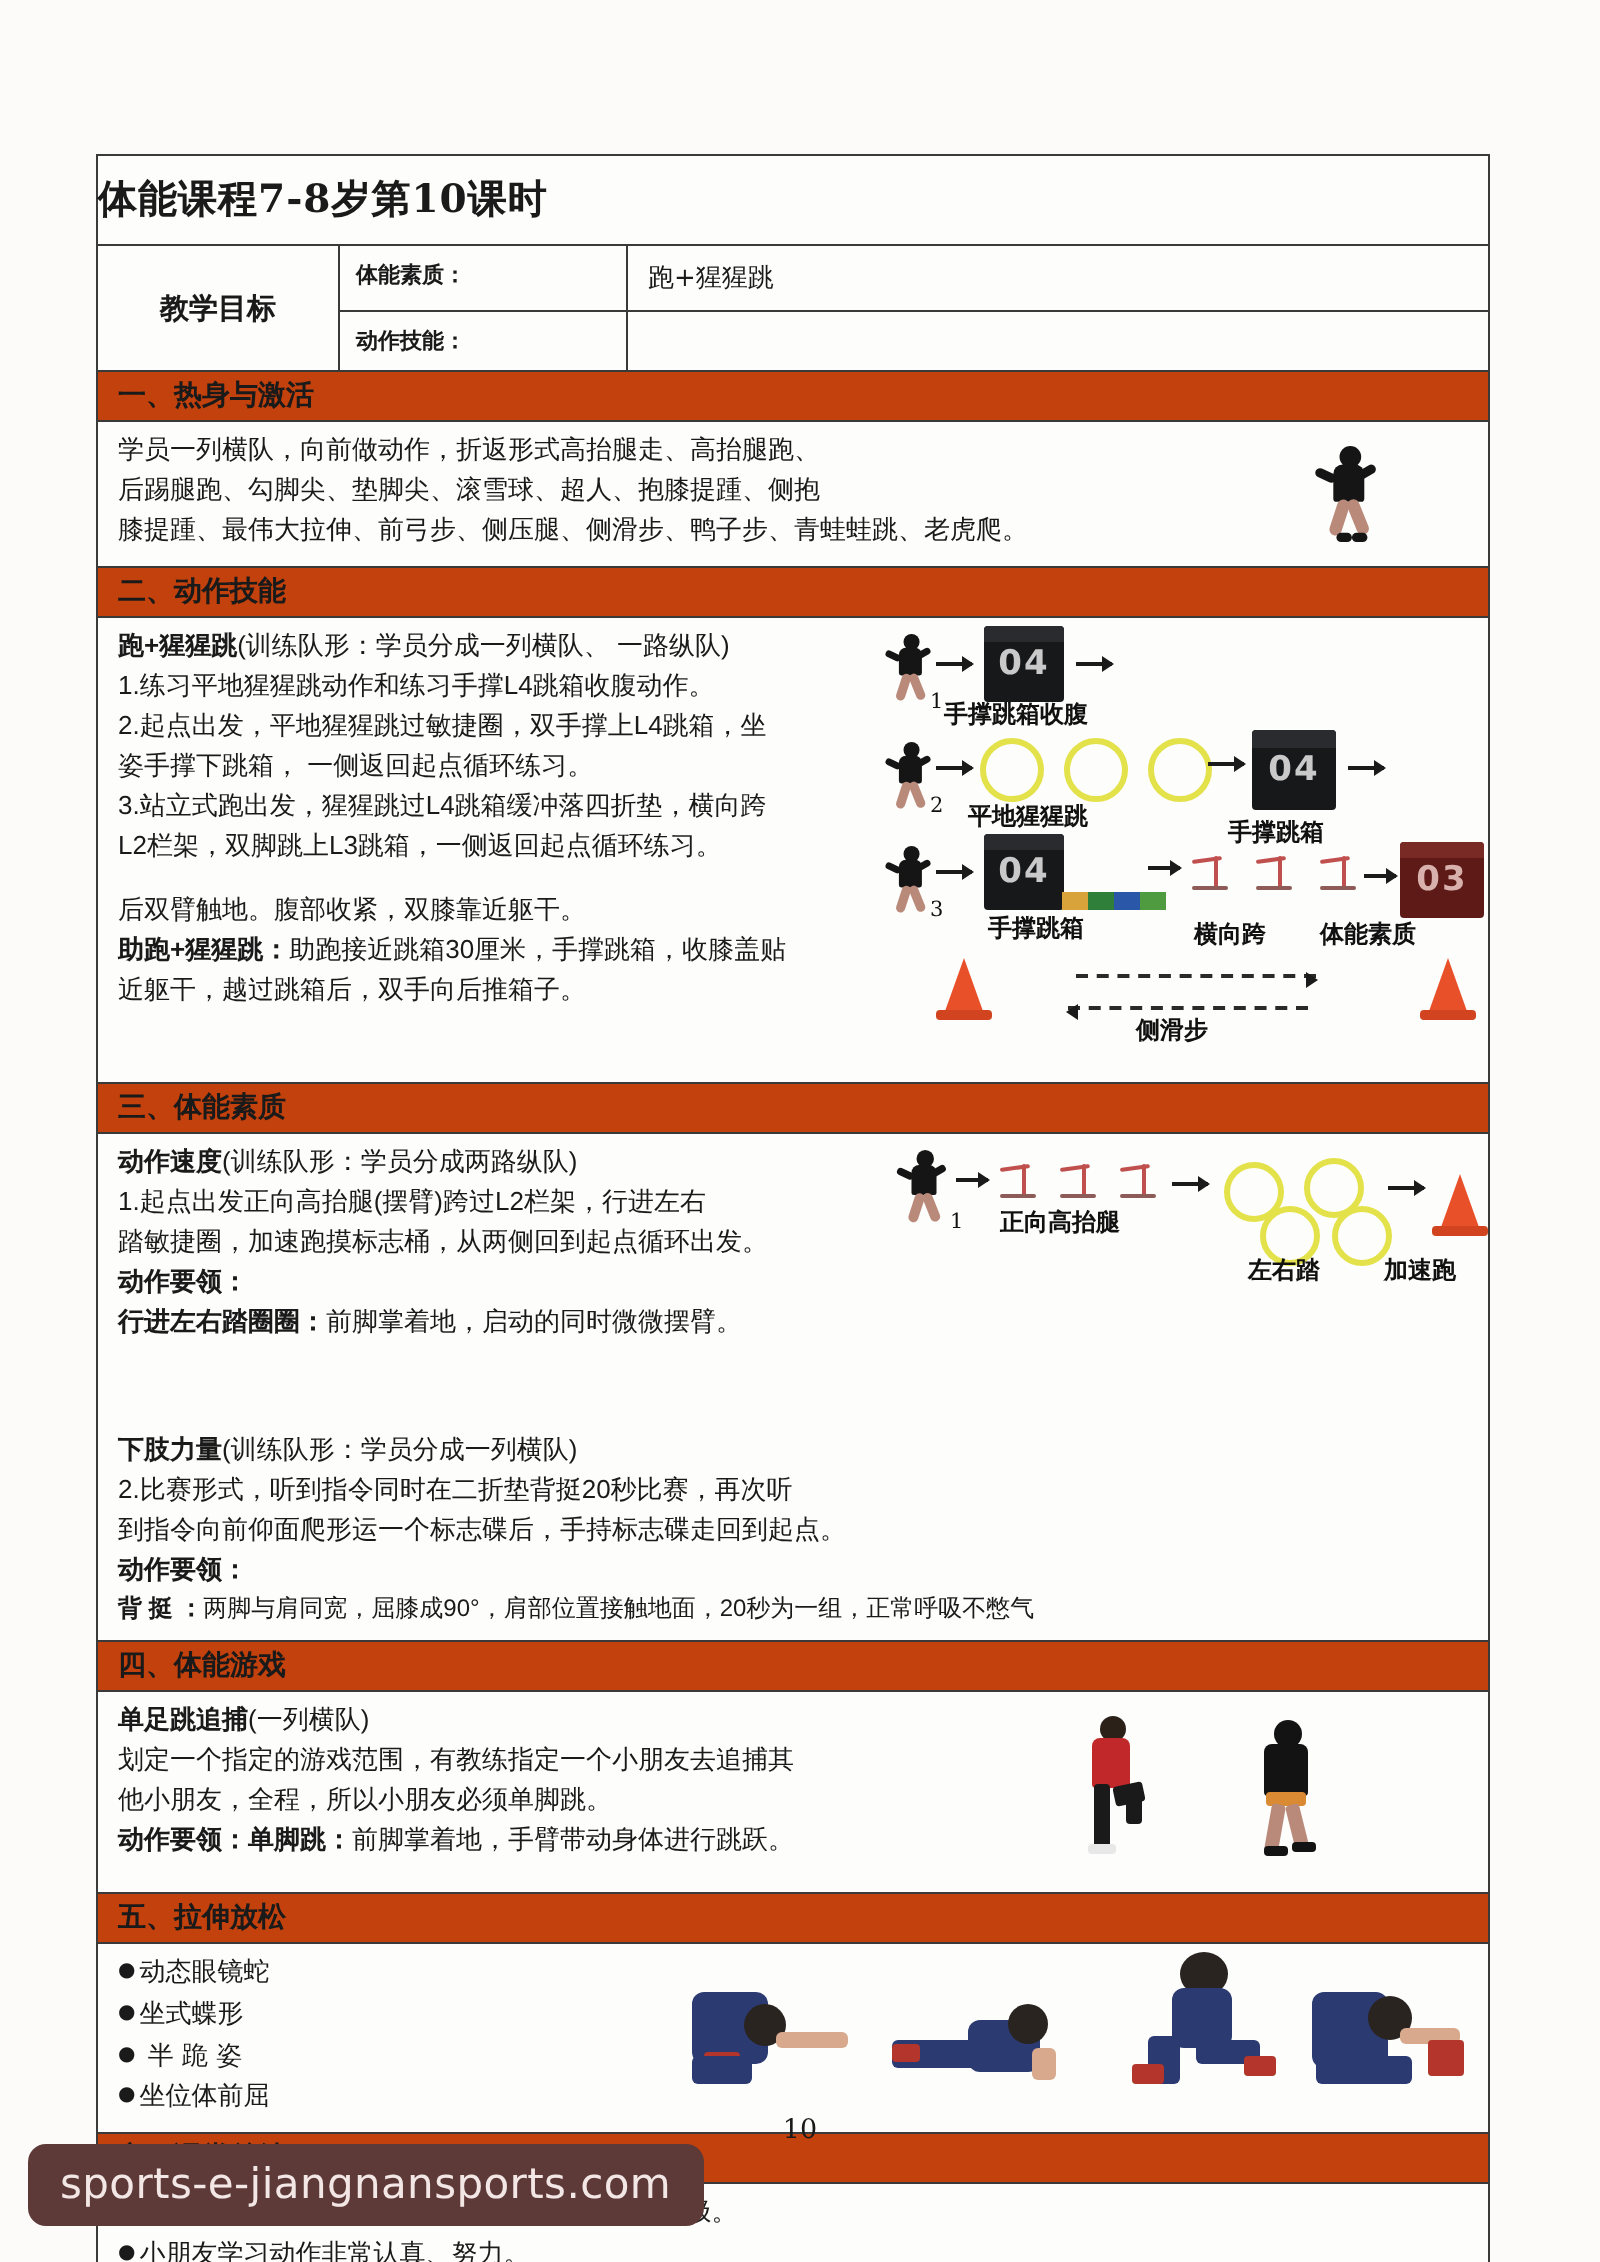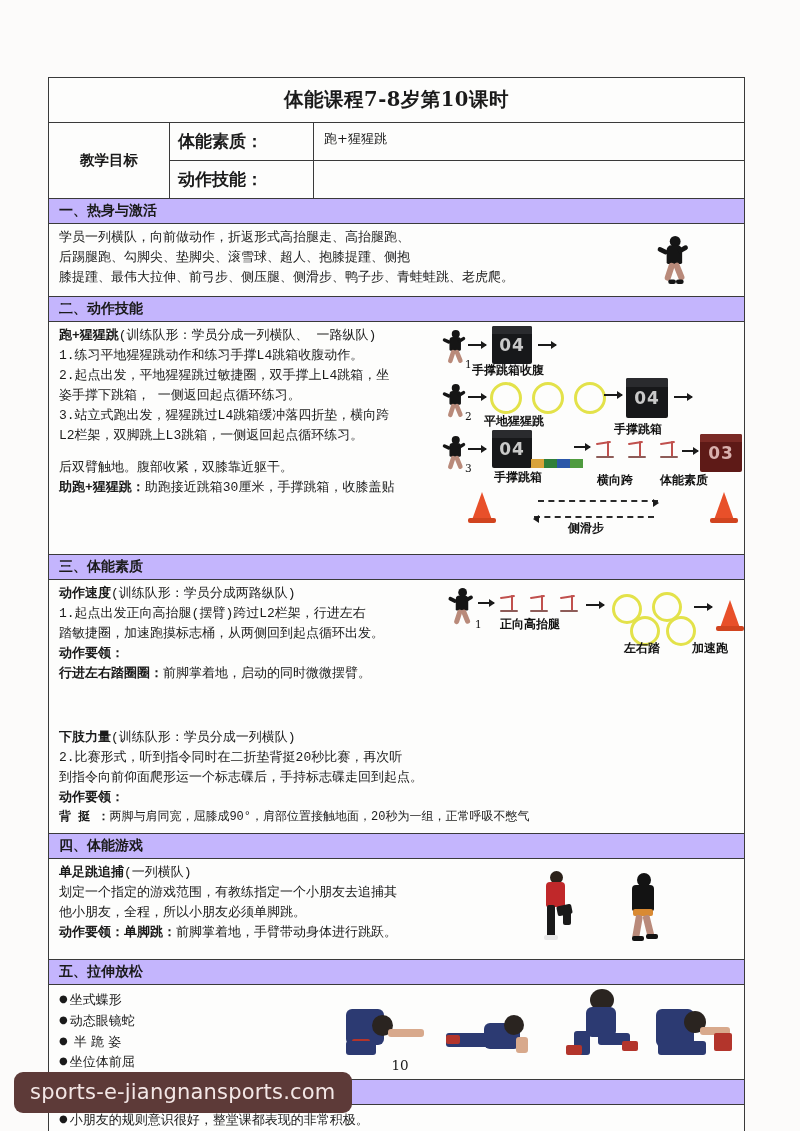--- a/index.html
+++ b/index.html
@@ -17,21 +17,21 @@
   .doc{
     position:absolute;left:48px;top:77px;width:697px;
     border:1.4px solid #3a3a3a;
     background:#fdfdfc;
     box-sizing:border-box;
   }
   .row{display:flex;border-bottom:1.2px solid #3a3a3a;}
   .row:last-child{border-bottom:none;}
 
   .title-cell{
-    width:100%;text-align:center;
+    width:100%;text-align:left;
     font-size:19.5px;font-weight:bold;
     letter-spacing:.5px;
     padding:8px 0 9px 0;
     font-family:"DejaVu Serif","Liberation Serif",serif;
   }
 
   
   .goals{display:flex;}
   .goal-label{
     width:120px;min-width:120px;
@@ -40,37 +40,37 @@
     font-size:14.5px;font-weight:bold;
     font-family:"DejaVu Serif","Liberation Serif",serif;
   }
   .goal-rows{flex:1;}
   .goal-row{display:flex;border-bottom:1.2px solid #3a3a3a;}
   .goal-row:last-child{border-bottom:none;}
   .goal-key{
     width:135px;min-width:135px;
     border-right:1.2px solid #3a3a3a;
     padding:7px 0 7px 8px;
-    font-size:17px;font-weight:bold;
+    font-size:11px;font-weight:bold;
     font-family:Liberation Sans, sans-serif;
   }
   .goal-val{padding:7px 0 7px 10px;font-size:13px;font-family:"DejaVu Serif","Liberation Serif",serif;}
 
   
   .sec-head{
     padding:3px 0 3px 10px;
     font-size:14px;font-weight:bold;
-    background:#c4b5fd;
+    background:#c2410c;
     font-family:"DejaVu Serif","Liberation Serif",serif;
     border-bottom:1.2px solid #3a3a3a;
   }
   .sec-body{display:flex;border-bottom:1.2px solid #3a3a3a;}
   .sec-body.last{border-bottom:none;}
   .txt{padding:5px 0 6px 10px;font-size:13px;line-height:1.46;
-       font-family:Liberation Mono, monospace;}
+       font-family:Liberation Sans, sans-serif;}
   .txt .b{font-weight:bold;}
   .txt p{margin:0 0 1px 0;}
 
   .fig{position:relative;flex-shrink:0;}
 
   
   .runner{position:absolute;width:16px;height:30px;}
   .runner .head{position:absolute;left:5px;top:0;width:7px;height:7px;border-radius:50%;background:#151515;}
   .runner .torso{position:absolute;left:3px;top:6px;width:10px;height:12px;background:#151515;border-radius:3px 3px 1px 1px;}
   .runner .arm{position:absolute;width:7px;height:3px;background:#151515;border-radius:2px;}
@@ -201,20 +201,21 @@
         <div class="txt">
           <p><span class="b">跑+猩猩跳</span><span>(训练队形：学员分成一列横队、 一路纵队)</span></p>
           <p>1.练习平地猩猩跳动作和练习手撑L4跳箱收腹动作。</p>
           <p>2.起点出发，平地猩猩跳过敏捷圈，双手撑上L4跳箱，坐</p>
           <p>姿手撑下跳箱， 一侧返回起点循环练习。</p>
           <p>3.站立式跑出发，猩猩跳过L4跳箱缓冲落四折垫，横向跨</p>
           <p>L2栏架，双脚跳上L3跳箱，一侧返回起点循环练习。</p>
           <p style="height:11px"></p>
           <p>后双臂触地。腹部收紧，双膝靠近躯干。</p>
           <p><span class="b">助跑+猩猩跳：</span><span>助跑接近跳箱30厘米，手撑跳箱，收膝盖贴</span></p>
+          <p>近躯干，越过跳箱后，双手向后推箱子。</p>
         </div>
       </div>
 
       <div class="fig" style="width:302px;height:232px">
 
         <div class="runner" style="left:4px;top:8px;transform:scale(1.15);transform-origin:left top;">
           <div class="head"></div>
             <div class="torso"></div>
           <div class="arm a1"></div>
             <div class="arm a2"></div>
@@ -389,22 +390,22 @@
           <div class="k-leg" style="left:19px;top:42px;width:7px;height:22px;background:#b98a7a;transform:rotate(-14deg)"></div>
           <div class="k-leg" style="left:6px;top:63px;width:12px;height:5px;background:#131313;border-radius:2px"></div>
           <div class="k-leg" style="left:20px;top:61px;width:12px;height:5px;background:#131313;border-radius:2px"></div>
         </div>
       </div>
     </div>
 
     <div class="sec-head">五、拉伸放松</div>
     <div class="sec-body">
       <div class="txt bul" style="flex:1">
+        <p><span class="dot">●</span><span>动态眼镜蛇</span></p>
         <p><span class="dot">●</span><span>坐式蝶形</span></p>
-        <p><span class="dot">●</span><span>动态眼镜蛇</span></p>
         <p><span class="dot">●</span><span> 半 跪 姿</span></p>
         <p><span class="dot">●</span><span>坐位体前屈</span></p>
       </div>
       <div class="fig" style="width:410px;height:82px">
 
         <div class="stretch" style="left:12px;top:16px;width:80px;height:58px">
           <div class="s-body" style="left:0;top:8px;width:38px;height:36px"></div>
           <div class="s-head" style="left:26px;top:14px;width:21px;height:21px"></div>
           <div class="s-arm" style="left:42px;top:28px;width:36px;height:8px"></div>
           <div class="s-shoe" style="left:6px;top:38px;width:18px;height:10px"></div>

